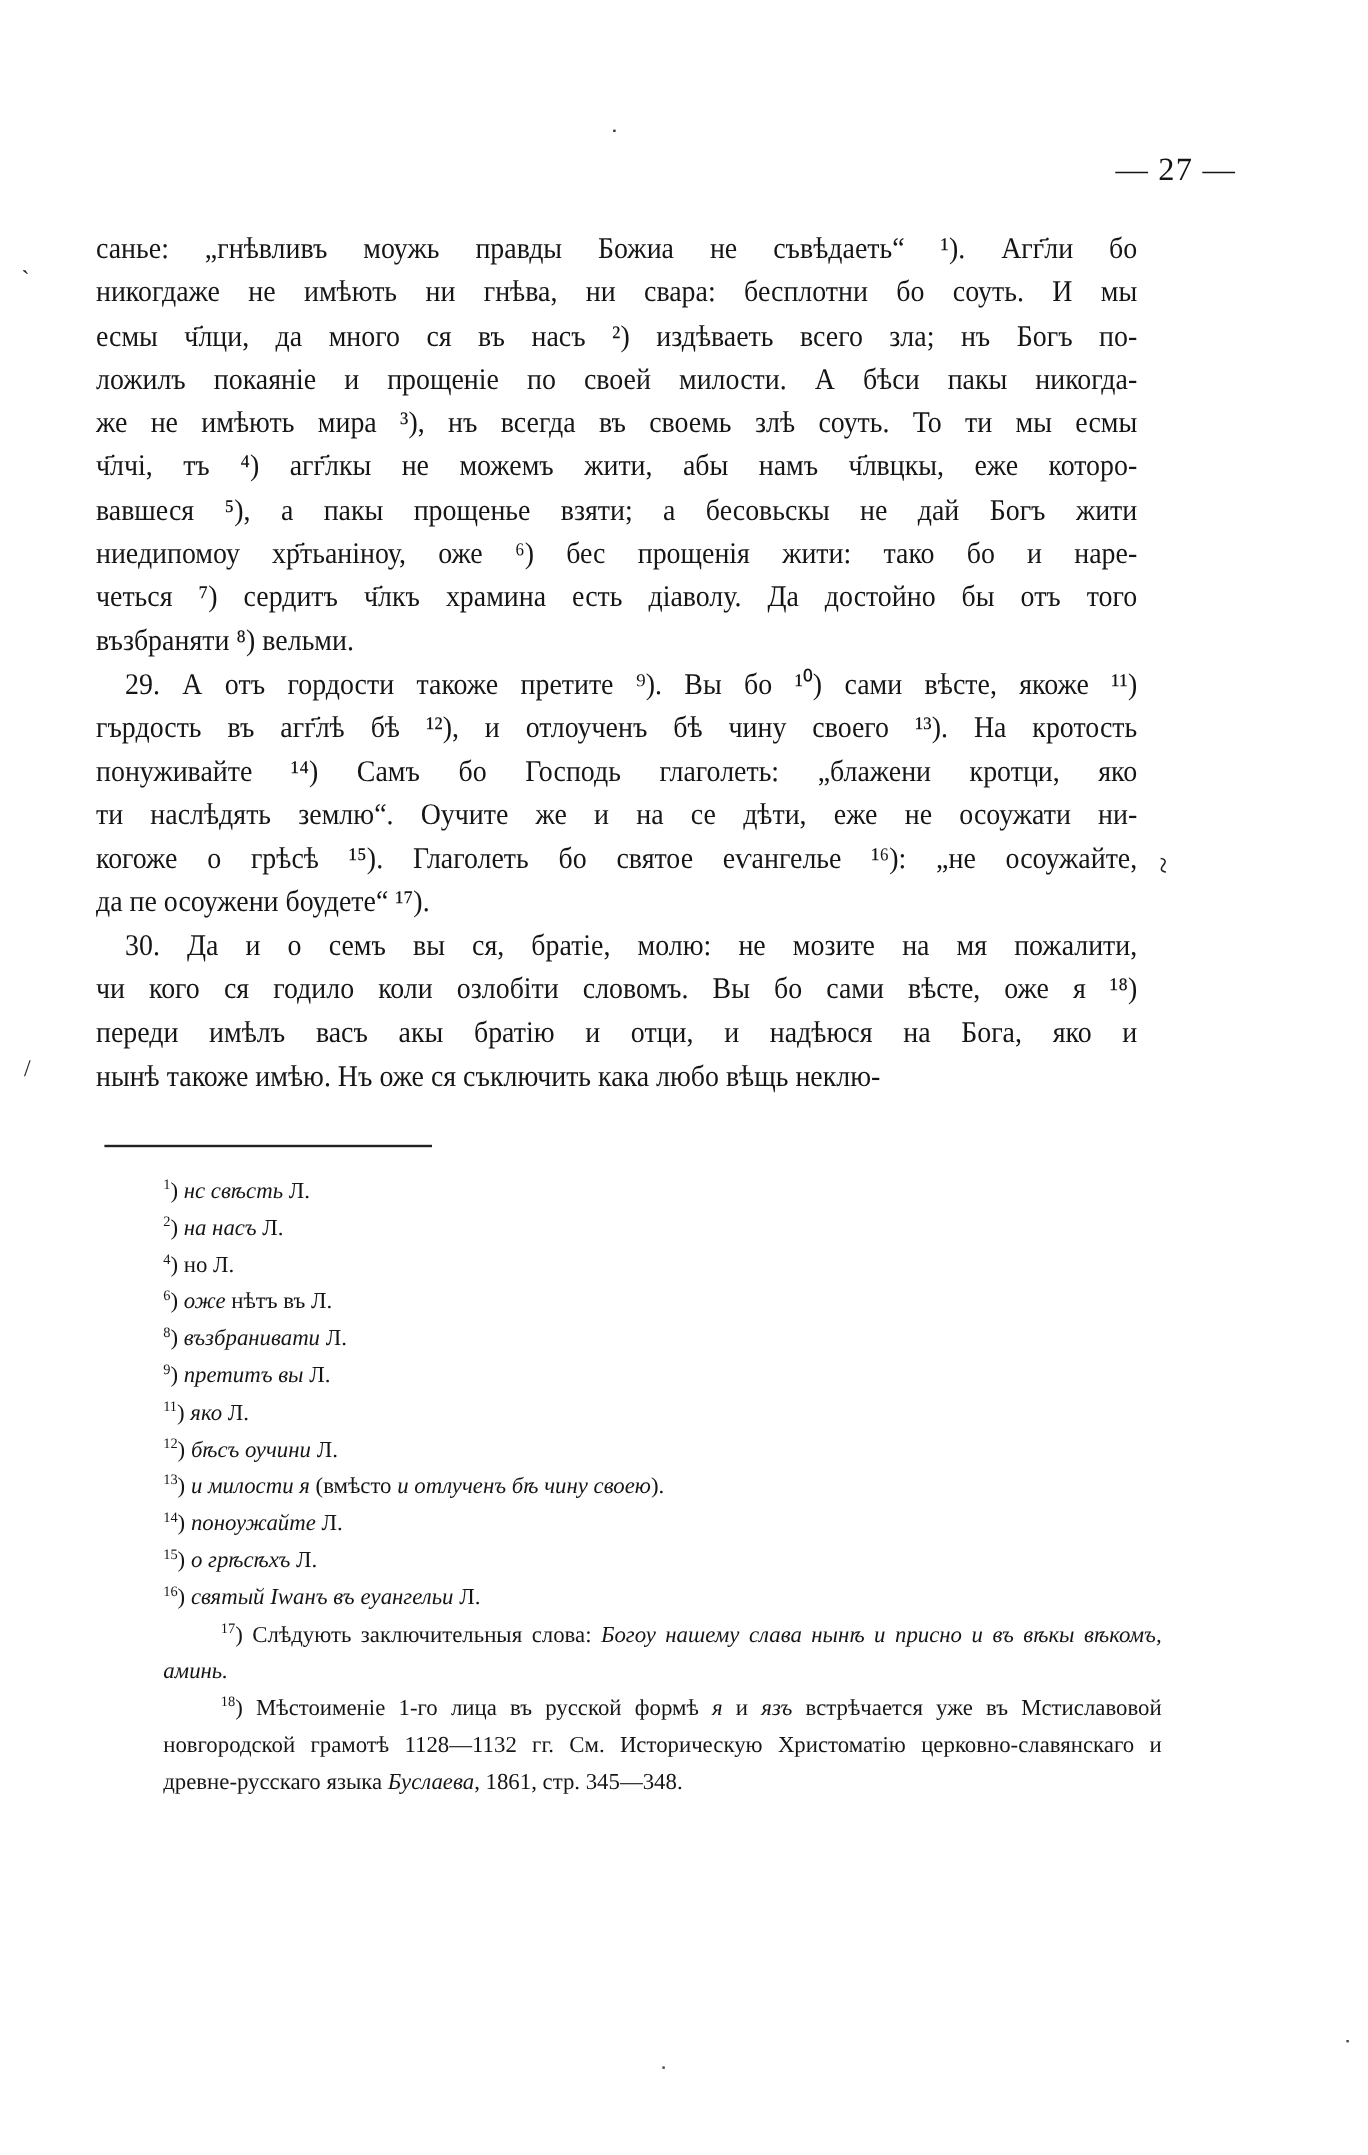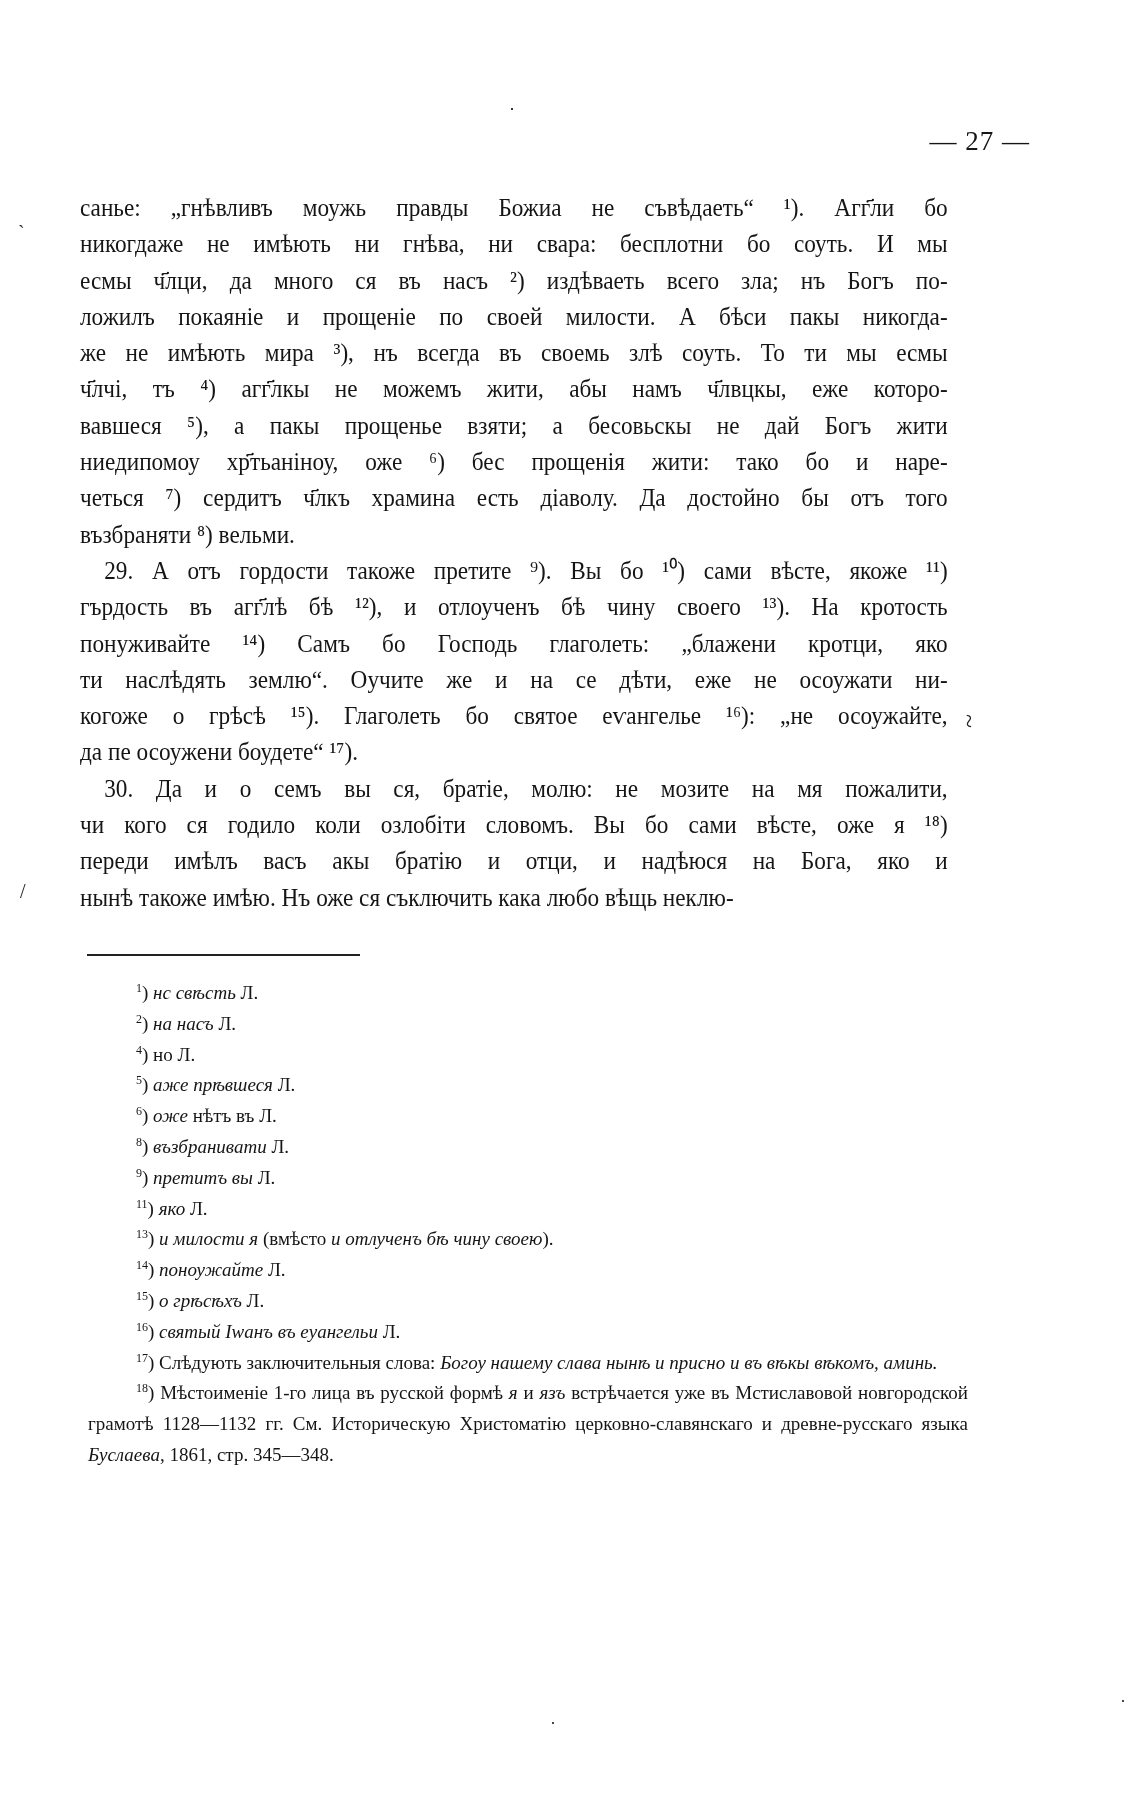--- a/index.html
+++ b/index.html
@@ -13,21 +13,21 @@
                font-family:"Liberation Serif", serif; transform:scaleX(0.93); transform-origin:left top; width:933px; }
   .body-text p { margin:0; }
   .body-text .line { display:block; text-align-last:justify; white-space:nowrap; }
   .body-text .line.last { text-align-last:left; }
   sup { font-size:13px; vertical-align:9px; line-height:0; }
   .rule { position:absolute; left:87px; top:954px; width:273px; height:2px; background:#222; }
   .footnotes { position:absolute; left:88px; top:978px; width:880px; font-size:19px; line-height:30.8px; }
   .fn { display:block; padding-left:48px; white-space:nowrap; }
   .fn .num sup { font-size:12px; vertical-align:7px; }
   .fn i { font-style:italic; }
-  .fn.wrap { white-space:normal; padding-left:0; text-indent:48px; text-align:justify; line-height:30.8px; }
+  .fn.wrap { white-space:normal; padding-left:0; text-indent:48px; text-align:justify; line-height:30.8px;margin-left:48px; }
   .margin-mark { position:absolute; font-size:20px; color:#222; }
   .squiggle { position:absolute; left:962px; top:706px; font-size:26px; color:#222; transform:rotate(90deg); }
   .speck { position:absolute; width:2px; height:2px; background:#444; }
 </style>
 </head>
 <body>
 
 <div class="dot-top"></div>
 <div class="page-num">— 27 —</div>
 
@@ -62,25 +62,25 @@
 
 <div class="margin-mark" style="left:18px;top:222px;">`</div>
 <div class="margin-mark" style="left:20px;top:880px;">/</div>
 <div class="squiggle">~</div>
 
 <div class="rule"></div>
 <div class="footnotes" id="footnotes">
     <div class="fn"><span class="num"><sup>1</sup>) </span><i>нс свѣсть</i><span> Л.</span></div>
     <div class="fn"><span class="num"><sup>2</sup>) </span><i>на насъ</i><span> Л.</span></div>
     <div class="fn"><span class="num"><sup>4</sup>) </span><span>но Л.</span></div>
-    <div class="fn"><span class="num"><sup>5</sup>) </span><i>аже прѣвшеся</i><span> Л.</span></div>
     <div class="fn"><span class="num"><sup>6</sup>) </span><i>оже</i><span> нѣтъ въ Л.</span></div>
     <div class="fn"><span class="num"><sup>8</sup>) </span><i>възбранивати</i><span> Л.</span></div>
     <div class="fn"><span class="num"><sup>9</sup>) </span><i>претитъ вы</i><span> Л.</span></div>
     <div class="fn"><span class="num"><sup>11</sup>) </span><i>яко</i><span> Л.</span></div>
+    <div class="fn"><span class="num"><sup>12</sup>) </span><i>бѣсъ оучини</i><span> Л.</span></div>
     <div class="fn"><span class="num"><sup>13</sup>) </span><i>и милости я</i><span> (вмѣсто </span><i>и отлученъ бѣ чину своею</i><span>).</span></div>
     <div class="fn"><span class="num"><sup>14</sup>) </span><i>поноужайте</i><span> Л.</span></div>
     <div class="fn"><span class="num"><sup>15</sup>) </span><i>о грѣсѣхъ</i><span> Л.</span></div>
     <div class="fn"><span class="num"><sup>16</sup>) </span><i>святый Iwанъ въ еуангельи</i><span> Л.</span></div>
     <div class="fn wrap"><span class="num"><sup>17</sup>) </span><span>Слѣдують заключительныя слова: </span><i>Богоу нашему слава нынѣ и присно и въ вѣкы вѣкомъ, аминь.</i></div>
     <div class="fn wrap"><span class="num"><sup>18</sup>) </span><span>Мѣстоименіе 1-го лица въ русской формѣ </span><i>я</i><span> и </span><i>язъ</i><span> встрѣчается уже въ Мстиславовой новгородской грамотѣ 1128—1132 гг. См. Историческую Христоматію церковно-славянскаго и древне-русскаго языка </span><i>Буслаева</i><span>, 1861, стр. 345—348.</span></div>
   </div>
 
 <div class="speck" style="left:552px;top:1722px;"></div>
 <div class="speck" style="left:1122px;top:1700px;"></div>

